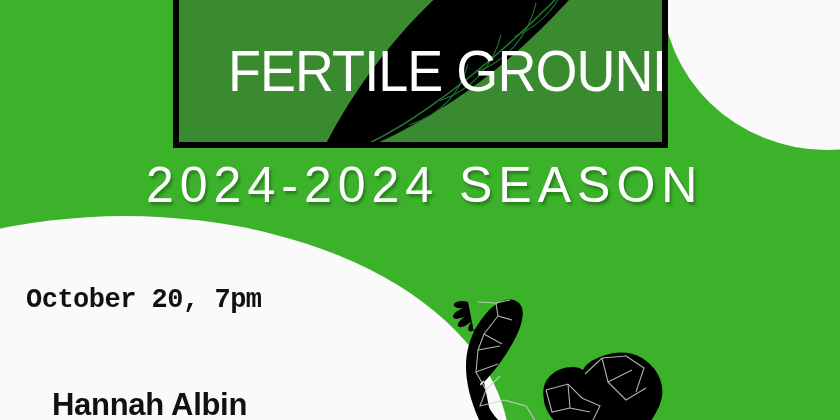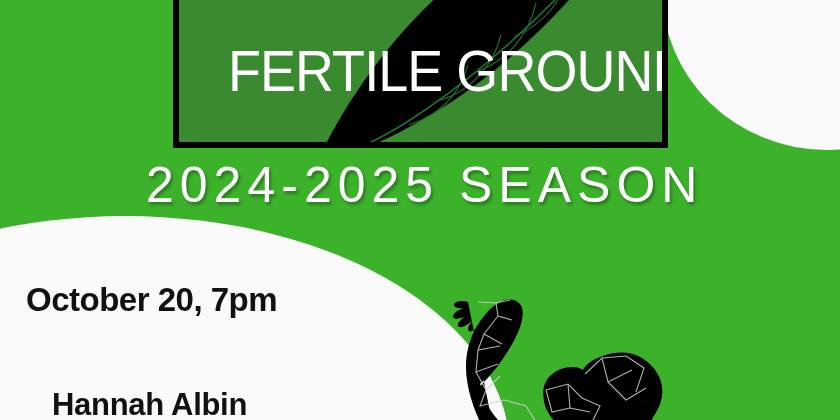--- a/index.html
+++ b/index.html
@@ -94,22 +94,22 @@
     text-shadow: 2px 3px 3px rgba(0,0,0,0.30);
   }
 
   
   .date-line {
     position: absolute;
     left: 26px;
     top: 282px;
     margin: 0;
     color: #111111;
-    font-family: Liberation Sans, sans-serif;
-    font-size: 33px;
+    font-family: Liberation Mono, monospace;
+    font-size: 27px;
     font-weight: bold;
     line-height: 36px;
     letter-spacing: -0.5px;
     white-space: nowrap;
   }
   .performer-line {
     position: absolute;
     left: 52px;
     top: 388px;
     margin: 0;
@@ -155,21 +155,21 @@
       <path d="M 400 26 C 393 60 372 84 344 96" fill="none" stroke="#1f7a33" stroke-width="1.1"></path>
       <path d="M 366 60 C 358 96 336 122 304 134" fill="none" stroke="#1f7a33" stroke-width="1.1"></path>
       <path d="M 330 94 C 322 128 300 152 268 164" fill="none" stroke="#1f7a33" stroke-width="1.1"></path>
       <path d="M 296 126 C 288 158 266 180 236 190" fill="none" stroke="#1f7a33" stroke-width="1.1"></path>
       <path d="M 430 -10 C 424 22 406 44 380 56" fill="none" stroke="#1f7a33" stroke-width="1.1"></path>
     </svg>
 
     <h1 class="banner-title">FERTILE GROUND</h1>
   </div>
 
-  <h2 class="season">2024-2025 SEASON</h2>
+  <h2 class="season">2024-2024 SEASON</h2>
 
   <p class="date-line">October 20, 7pm</p>
 
   <p class="performer-line">Hannah Albin</p>
 
   <svg class="dancer" viewBox="0 0 300 150" preserveAspectRatio="none">
     <g>
 
       <path d="M 28 30 C 22 28 16 29 14 32 C 13 35 18 37 24 36
                C 18 38 13 41 13 45 C 14 48 20 47 26 44

